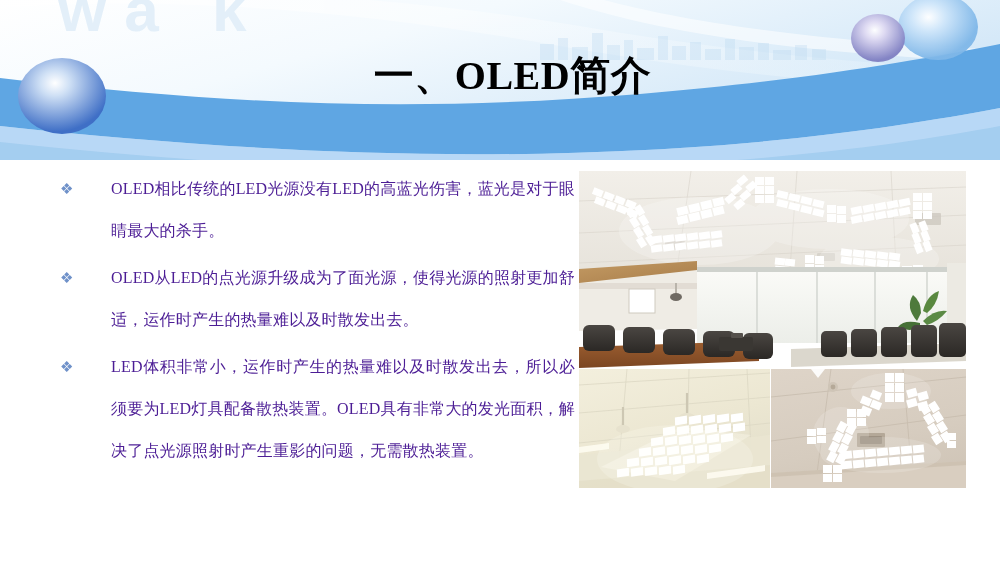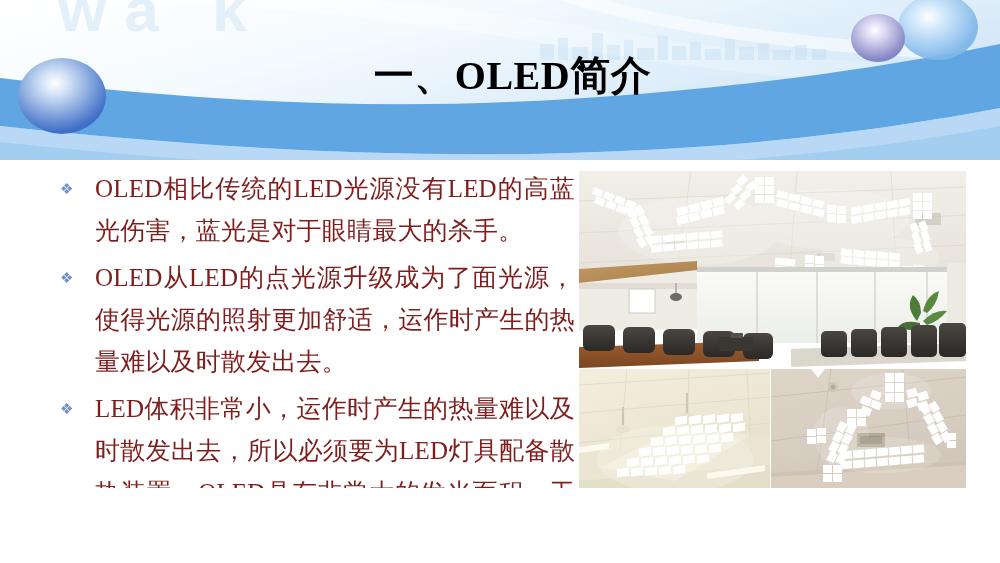--- a/index.html
+++ b/index.html
@@ -64,26 +64,27 @@
     font-family:"DejaVu Sans",sans-serif;
     font-size:15px;
     line-height:42px;
     color:#6f91c9;
     text-align:left;
     padding-left:5px;
   }
   .bullet-text {
     flex:1 1 auto;
     font-family:"Liberation Serif","DejaVu Serif",serif;
-    font-size:25px;
+    font-size:16px;
     line-height:42px;
-    color:#7f1d1d;
+    color:#4c1d95;
     text-align:justify;
     text-justify:inter-ideograph;
     letter-spacing:0.2px;
+    margin-left:16px;
   }
 
   
   .collage {
     position:absolute;
     left:579px; top:171px;
     width:387px; height:345px;
     overflow:hidden;
   }
   .ph { position:absolute; overflow:hidden; }
@@ -185,21 +186,21 @@
       <div class="bullet-text">OLED相比传统的LED光源没有LED的高蓝光伤害，蓝光是对于眼睛最大的杀手。</div>
     </div>
 
     <div class="bullet-row">
       <div class="bullet-mark">❖</div>
       <div class="bullet-text">OLED从LED的点光源升级成为了面光源，使得光源的照射更加舒适，运作时产生的热量难以及时散发出去。</div>
     </div>
 
     <div class="bullet-row">
       <div class="bullet-mark">❖</div>
-      <div class="bullet-text">LED体积非常小，运作时产生的热量难以及时散发出去，所以必须要为LED灯具配备散热装置。OLED具有非常大的发光面积，工作时产生的热量可以及时散发掉，无需散热装置。</div>
+      <div class="bullet-text">LED体积非常小，运作时产生的热量难以及时散发出去，所以必须要为LED灯具配备散热装置。OLED具有非常大的发光面积，解决了点光源照射时产生重影的问题，无需散热装置。</div>
     </div>
 
   </div>
 
   <div class="collage">
 
     <div class="ph photo-top">
       <svg width="387" height="197" viewBox="0 0 387 197">
         <defs>
           <linearGradient id="ceilG" x1="0" y1="0" x2="0" y2="1">

